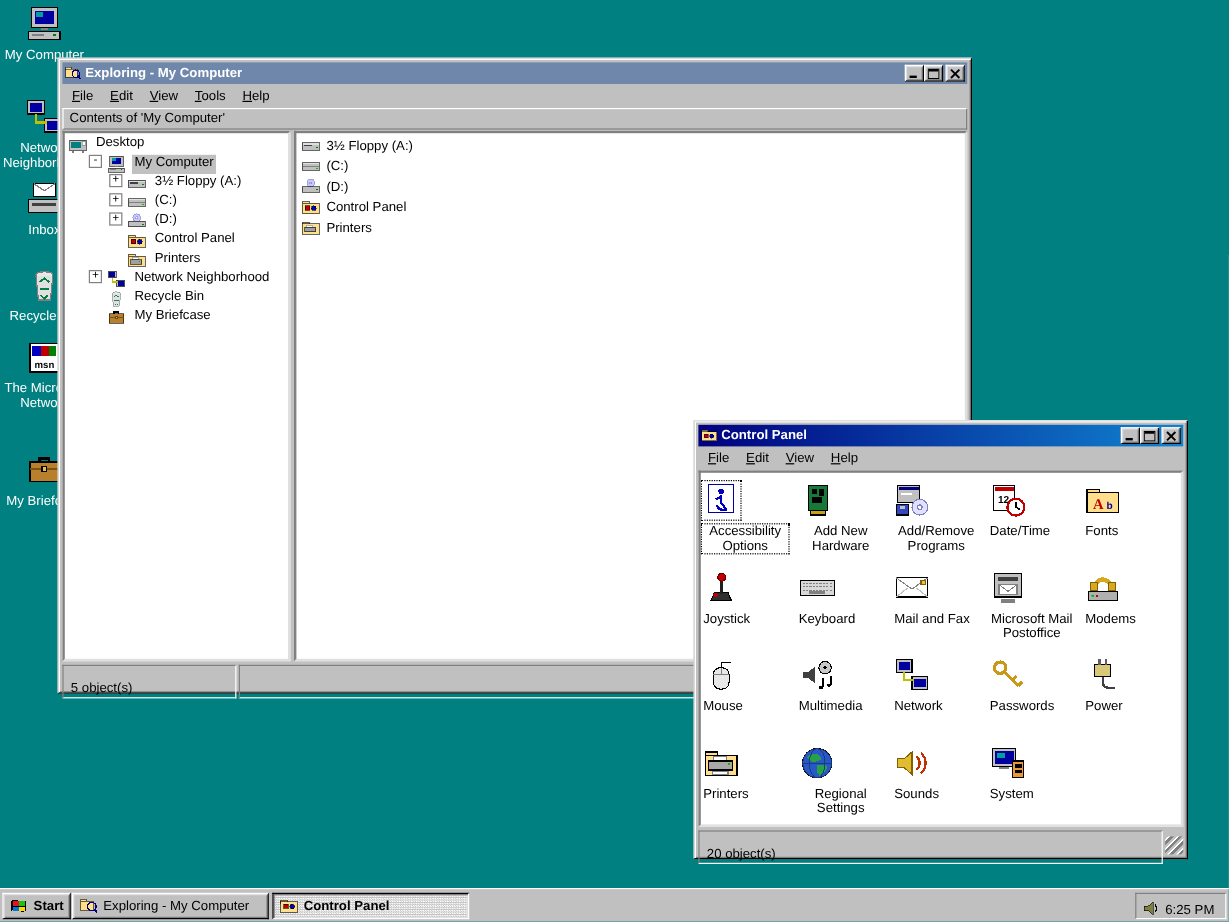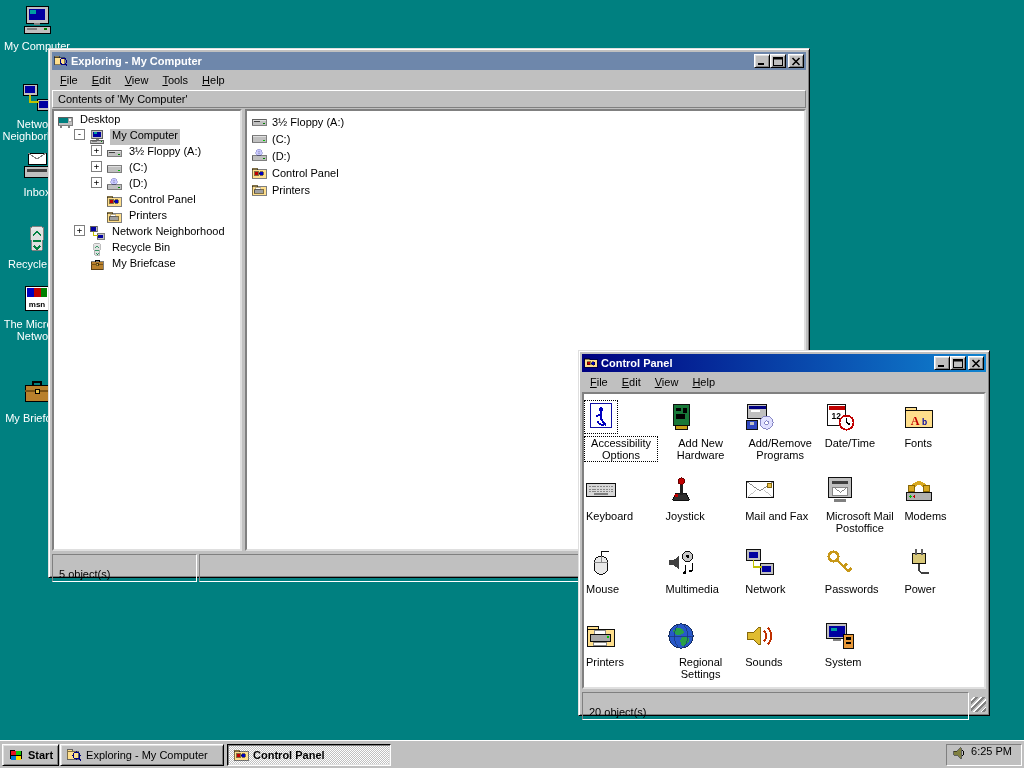--- a/index.html
+++ b/index.html
@@ -77,21 +77,21 @@
   .taskbar{position:absolute;left:0;bottom:0;width:1024px;height:28px;background:#c0c0c0;border-top:1px solid #fff;
     display:flex;align-items:center;padding:0 2px;gap:1px;z-index:100}
   .task-btn{height:22px;display:flex;align-items:center;gap:4px;padding:0 5px;background:#c0c0c0;font:inherit;
     border:1px solid;border-color:#fff #000 #000 #fff;box-shadow:inset 1px 1px 0 #dfdfdf,inset -1px -1px 0 #808080;
     white-space:nowrap;overflow:hidden;text-align:left}
   .start-btn{font-weight:bold;flex:none}
   #task-buttons{display:flex;gap:3px}
   .app-btn{width:164px;flex:none;justify-content:flex-start}
   .app-btn.pressed{border-color:#000 #fff #fff #000;box-shadow:inset 1px 1px 0 #808080,inset -1px -1px 0 #dfdfdf;
     background:repeating-conic-gradient(#fff 0% 25%,#c0c0c0 0% 50%) 0 0/2px 2px;font-weight:bold}
-  .tray{margin-left:auto;height:22px;display:flex;align-items:flex-start;gap:4px;padding:0 9px 0 4px;
+  .tray{margin-left:auto;height:22px;display:flex;align-items:flex-end;gap:4px;padding:0 9px 0 4px;
     border:1px solid;border-color:#808080 #fff #fff #808080}
 </style>
 </head>
 <body>
 
 <div style="width:100%;height:100%;position:relative">
 
   <div id="desktop-icons">
       <div class="desk-icon" style="top: 4px;">
         <span class="icon i32">
@@ -490,37 +490,37 @@
                 <rect x="2" y="9" width="28" height="18" fill="#ffdf8c" stroke="#000"></rect>
                 <text x="12" y="24" font-size="13" font-weight="bold" text-anchor="middle" fill="#c00000" font-family="serif">A</text>
                 <text x="22" y="24" font-size="9" font-weight="bold" text-anchor="middle" fill="#0000a0" font-family="sans-serif">b</text>
               </svg>
             </span>
             <div class="cpl-label">Fonts</div>
           </div>
           <div class="cpl-item">
             <span class="icon i32">
               <svg viewBox="0 0 32 32" shape-rendering="crispEdges" xmlns="http://www.w3.org/2000/svg">
-                <rect x="1" y="9" width="30" height="14" fill="#d8d8d8" stroke="#000"></rect>
-                <path d="M3 12 h26 M3 15 h26 M3 18 h26" stroke="#808080" stroke-dasharray="2 1" fill="none"></path>
-                <rect x="9" y="19" width="14" height="2" fill="#808080"></rect>
-              </svg>
-            </span>
-            <div class="cpl-label">Keyboard</div>
-          </div>
-          <div class="cpl-item">
-            <span class="icon i32">
-              <svg viewBox="0 0 32 32" shape-rendering="crispEdges" xmlns="http://www.w3.org/2000/svg">
                 <path d="M7 27 h18 l-3-7 h-12 z" fill="#303030" stroke="#000"></path>
                 <rect x="15" y="8" width="3" height="13" fill="#202020"></rect>
                 <circle cx="16.5" cy="6.5" r="3.5" fill="#c00000" stroke="#600000"></circle>
                 <circle cx="11" cy="22" r="2" fill="#c00000"></circle>
               </svg>
             </span>
             <div class="cpl-label">Joystick</div>
+          </div>
+          <div class="cpl-item">
+            <span class="icon i32">
+              <svg viewBox="0 0 32 32" shape-rendering="crispEdges" xmlns="http://www.w3.org/2000/svg">
+                <rect x="1" y="9" width="30" height="14" fill="#d8d8d8" stroke="#000"></rect>
+                <path d="M3 12 h26 M3 15 h26 M3 18 h26" stroke="#808080" stroke-dasharray="2 1" fill="none"></path>
+                <rect x="9" y="19" width="14" height="2" fill="#808080"></rect>
+              </svg>
+            </span>
+            <div class="cpl-label">Keyboard</div>
           </div>
           <div class="cpl-item">
             <span class="icon i32">
               <svg viewBox="0 0 32 32" shape-rendering="crispEdges" xmlns="http://www.w3.org/2000/svg">
                 <rect x="2" y="7" width="28" height="17" fill="#fff" stroke="#000"></rect>
                 <path d="M2 7 l14 10 14-10" fill="none" stroke="#808080"></path>
                 <path d="M2 24 l10-8 M30 24 l-10-8" fill="none" stroke="#c0c0c0"></path>
                 <rect x="24" y="9" width="4" height="4" fill="#e8c048" stroke="#806000"></rect>
               </svg>
             </span>

